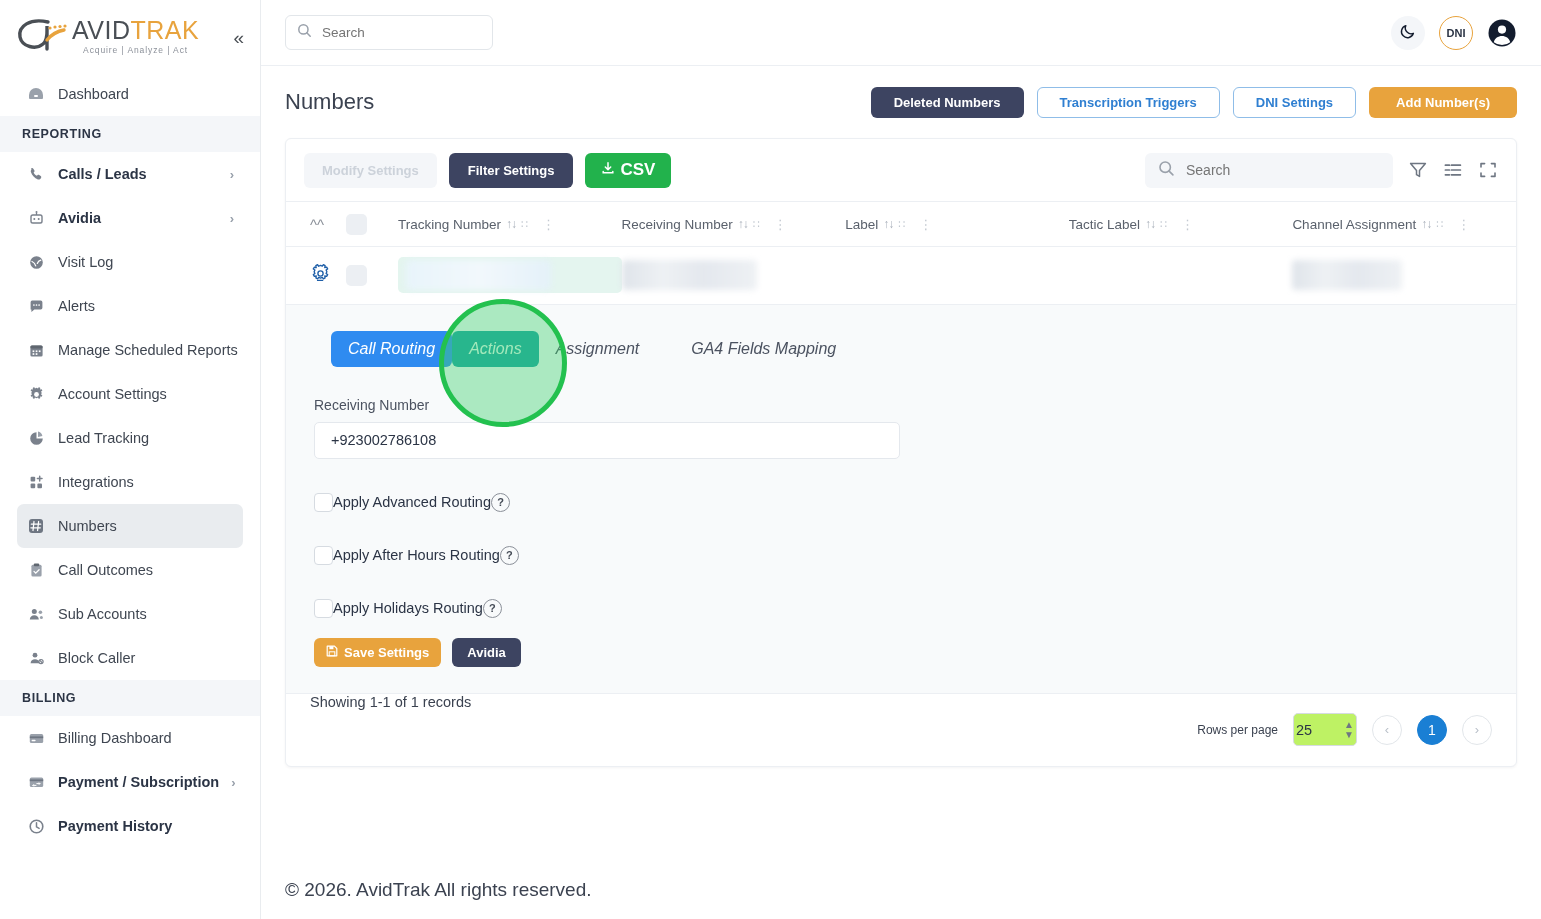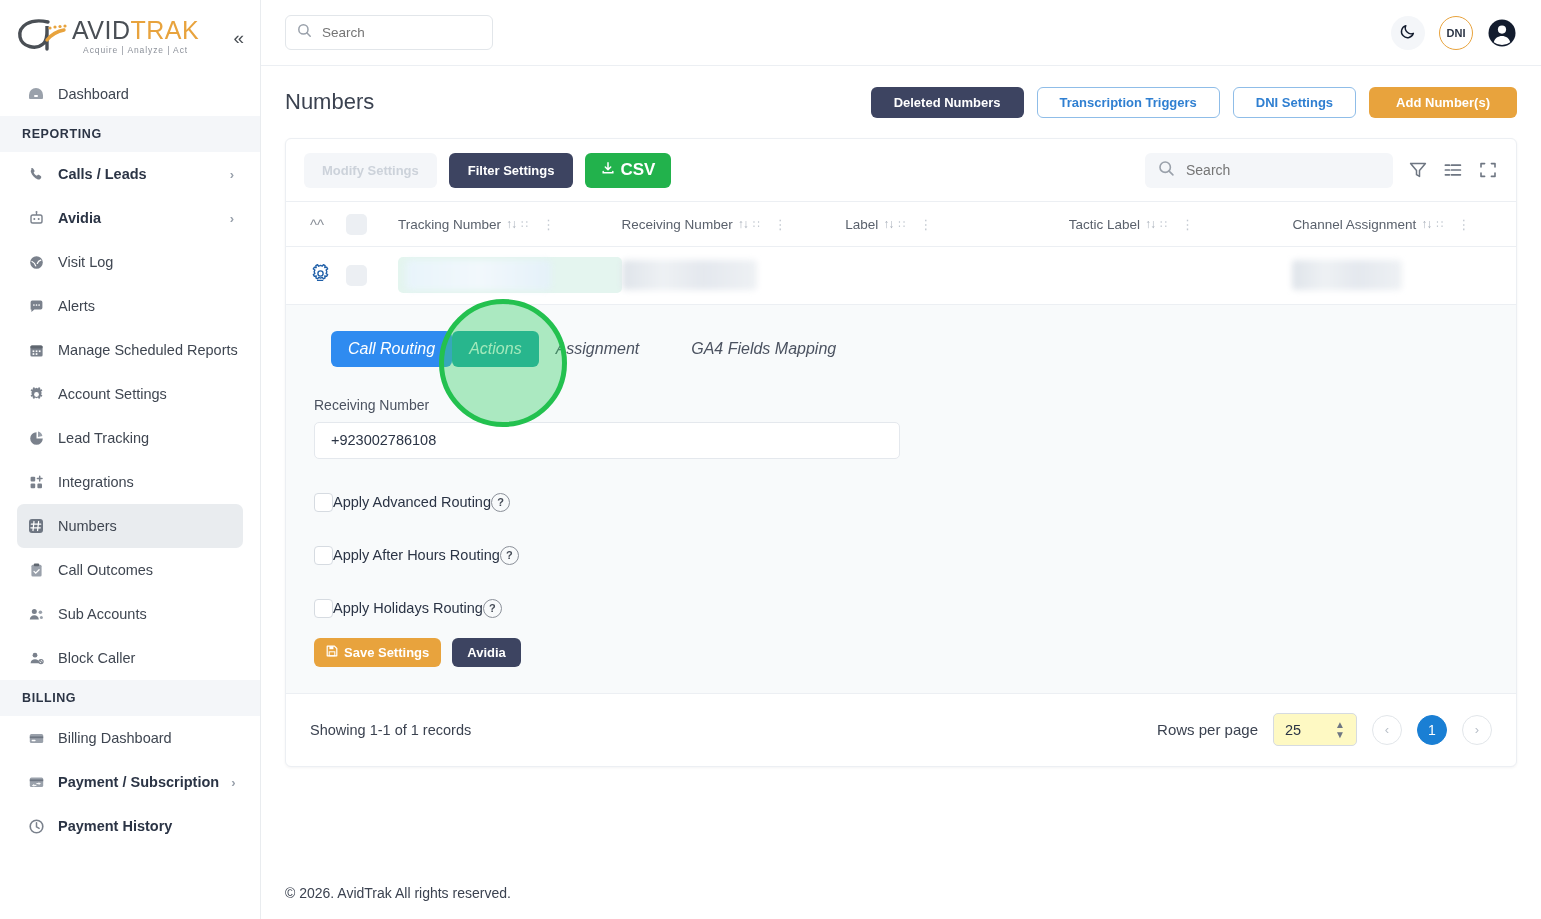--- a/index.html
+++ b/index.html
@@ -199,40 +199,40 @@
     display:flex; align-items:center; justify-content:center; cursor:pointer;
   }
   .form-actions { display:flex; gap:11px; margin:20px 0 0 10px; }
   .btn-save {
     background:#e8a33d; color:#fff; height:29px; padding:0 11px;
     font-size:13px; gap:6px;
   }
   .btn-cancel { background:#3d4461; color:#fff; height:29px; padding:0 14px; font-size:13px; }
 
   
-  .pager { height:72px; display:flex; align-items:center; padding:0 24px; }
+  .pager { height:72px; display:flex; padding:0 24px; }
   .pager-info { font-size:14.5px; color:#3b4250; }
   .pager-right { margin-left:auto; display:flex; align-items:center; gap:15px; }
-  .rpp-label { font-size:15px; color:#3b4250; }
+  .rpp-label { font-size:12px; color:#3b4250; }
   .rpp-select {
-    width:84px; height:33px; border:1px solid #d6dbe1; border-radius:5px;
-    background:#fef9c3; display:flex; align-items:center; justify-content:space-between;
-    padding:0 11px; font-size:14.5px; color:#2b3445; cursor:pointer;
+    width:64px; height:33px; border:1px solid #d6dbe1; border-radius:5px;
+    background:#bef264; display:flex; align-items:center; justify-content:space-between;
+    padding:0 2px; font-size:14.5px; color:#2b3445; cursor:pointer;
   }
   .spin { color:#6e7682; font-size:10px; line-height:1; }
   .pg-btn {
     width:30px; height:30px; border-radius:50%; border:1px solid #e2e6ea;
     display:flex; align-items:center; justify-content:center;
     font-size:13px; color:#b8bfc8; background:#fff; cursor:pointer;
   }
   .pg-btn.cur { background:#1a7fd4; border-color:#1a7fd4; color:#fff; font-size:14px; }
 
   .footer {
     position:absolute; left:285px; bottom:18px;
-    font-size:14px; color:#3b4250;
+    font-size:19px; color:#3b4250;
   }
 
   
   #click-highlight {
     position:absolute; left:439px; top:299px; width:128px; height:128px;
     border-radius:50%; border:5px solid #23c14f;
     background:rgba(64,210,112,.42);
     pointer-events:none; z-index:50;
   }
 </style>

